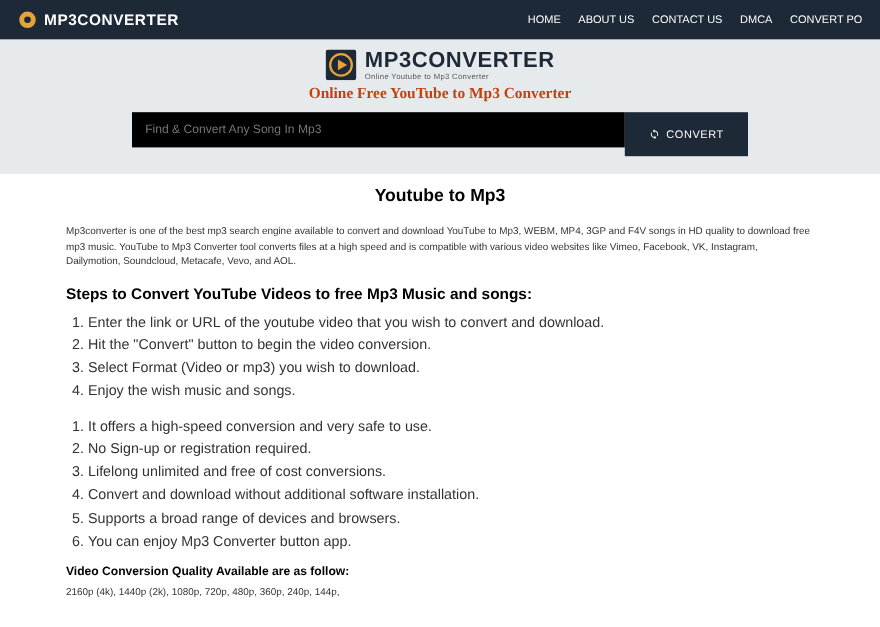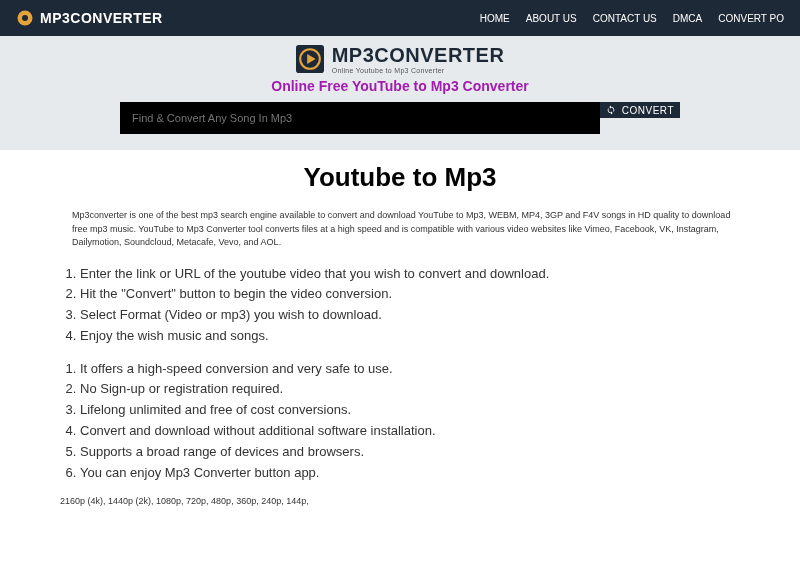--- a/index.html
+++ b/index.html
@@ -9,29 +9,29 @@
     .nav-brand { display: flex; align-items: center; gap: 6px; }
     .nav-brand-text { color: #fff; font-weight: bold; font-size: 14px; letter-spacing: 0.5px; }
     .nav-links { display: flex; gap: 16px; margin-left: 41px; }
     .nav-link { color: #fff; font-size: 10px; text-decoration: none; white-space: nowrap; }
     
     .hero { background: #e7eaed; padding: 8px 0 16px; text-align: center; }
     .hero-logo { display: inline-flex; align-items: center; gap: 8px; margin-bottom: 4px; }
     .hero-logo-text { text-align: left; }
     .hero-logo-main { font-size: 20px; font-weight: 800; color: #1e2937; letter-spacing: 0.5px; }
     .hero-logo-sub { font-size: 7px; color: #555; letter-spacing: 0.3px; }
-    .hero-title { font-size: 14px; font-weight: bold; color: #a21caf; margin-bottom: 8px; }
+    .hero-title { font-size: 14px; font-weight: bold; color: #c2410c; margin-bottom: 8px; font-family: Liberation Serif, serif; }
     
     .search-row { display: flex; justify-content: center; max-width: 560px; margin: 0 auto; }
     .search-input { flex: 1; height: 32px; border: none; background: #000000; padding: 0 12px; font-size: 11px; color: #888; outline: none; }
-    .convert-btn { background: #1e2937; color: #fff; border: none; height: 16px; padding: 0 6px; font-size: 10px; letter-spacing: 0.5px; cursor: pointer; display: flex; align-items: center; gap: 6px; }
+    .convert-btn { background: #1e2937; color: #fff; border: none; height: 40px; padding: 0 22px; font-size: 10px; letter-spacing: 0.5px; cursor: pointer; display: flex; align-items: center; gap: 6px; }
     
     .content { max-width: 720px; margin: 0 auto; padding: 12px 20px 20px; }
-    .main-heading { font-size: 26px; font-weight: bold; text-align: center; margin-bottom: 16px; }
-    .desc { font-size: 9px; color: #333; line-height: 1.5; margin-bottom: 14px; margin-left: 12px; }
+    .main-heading { font-size: 16px; font-weight: bold; text-align: center; margin-bottom: 16px; }
+    .desc { font-size: 9px; color: #333; line-height: 1.5; margin-bottom: 14px; }
     
     .section-heading { font-size: 14px; font-weight: bold; margin-bottom: 8px; margin-top: 12px; }
     .sub-heading { font-size: 11px; font-weight: bold; margin: 10px 0 6px; }
     
     ol { list-style: decimal; padding-left: 20px; margin-bottom: 12px; }
     ol li { font-size: 13px; color: #333; line-height: 1.6; }
     
     .small-text { font-size: 9px; color: #333; line-height: 1.5; margin-bottom: 10px; }
     
     .gear-icon { width: 28px; height: 28px; }
@@ -79,32 +79,34 @@
         </svg>
       <span>CONVERT</span>
     </button>
   </div>
 </div>
 
 <div class="content">
   <h1 class="main-heading">Youtube to Mp3</h1>
   <p class="desc">Mp3converter is one of the best mp3 search engine available to convert and download YouTube to Mp3, WEBM, MP4, 3GP and F4V songs in HD quality to download free mp3 music. YouTube to Mp3 Converter tool converts files at a high speed and is compatible with various video websites like Vimeo, Facebook, VK, Instagram, Dailymotion, Soundcloud, Metacafe, Vevo, and AOL.</p>
 
+  <h2 class="section-heading">Steps to Convert YouTube Videos to free Mp3 Music and songs:</h2>
   <ol>
     <li>Enter the link or URL of the youtube video that you wish to convert and download.</li>
     <li>Hit the "Convert" button to begin the video conversion.</li>
     <li>Select Format (Video or mp3) you wish to download.</li>
     <li>Enjoy the wish music and songs.</li>
   </ol>
 
   <ol>
     <li>It offers a high-speed conversion and very safe to use.</li>
     <li>No Sign-up or registration required.</li>
     <li>Lifelong unlimited and free of cost conversions.</li>
     <li>Convert and download without additional software installation.</li>
     <li>Supports a broad range of devices and browsers.</li>
     <li>You can enjoy Mp3 Converter button app.</li>
   </ol>
 
 
+  <h3 class="sub-heading">Video Conversion Quality Available are as follow:</h3>
   <p class="small-text">2160p (4k), 1440p (2k), 1080p, 720p, 480p, 360p, 240p, 144p,</p>
 
 </div>
 
 </body></html>

